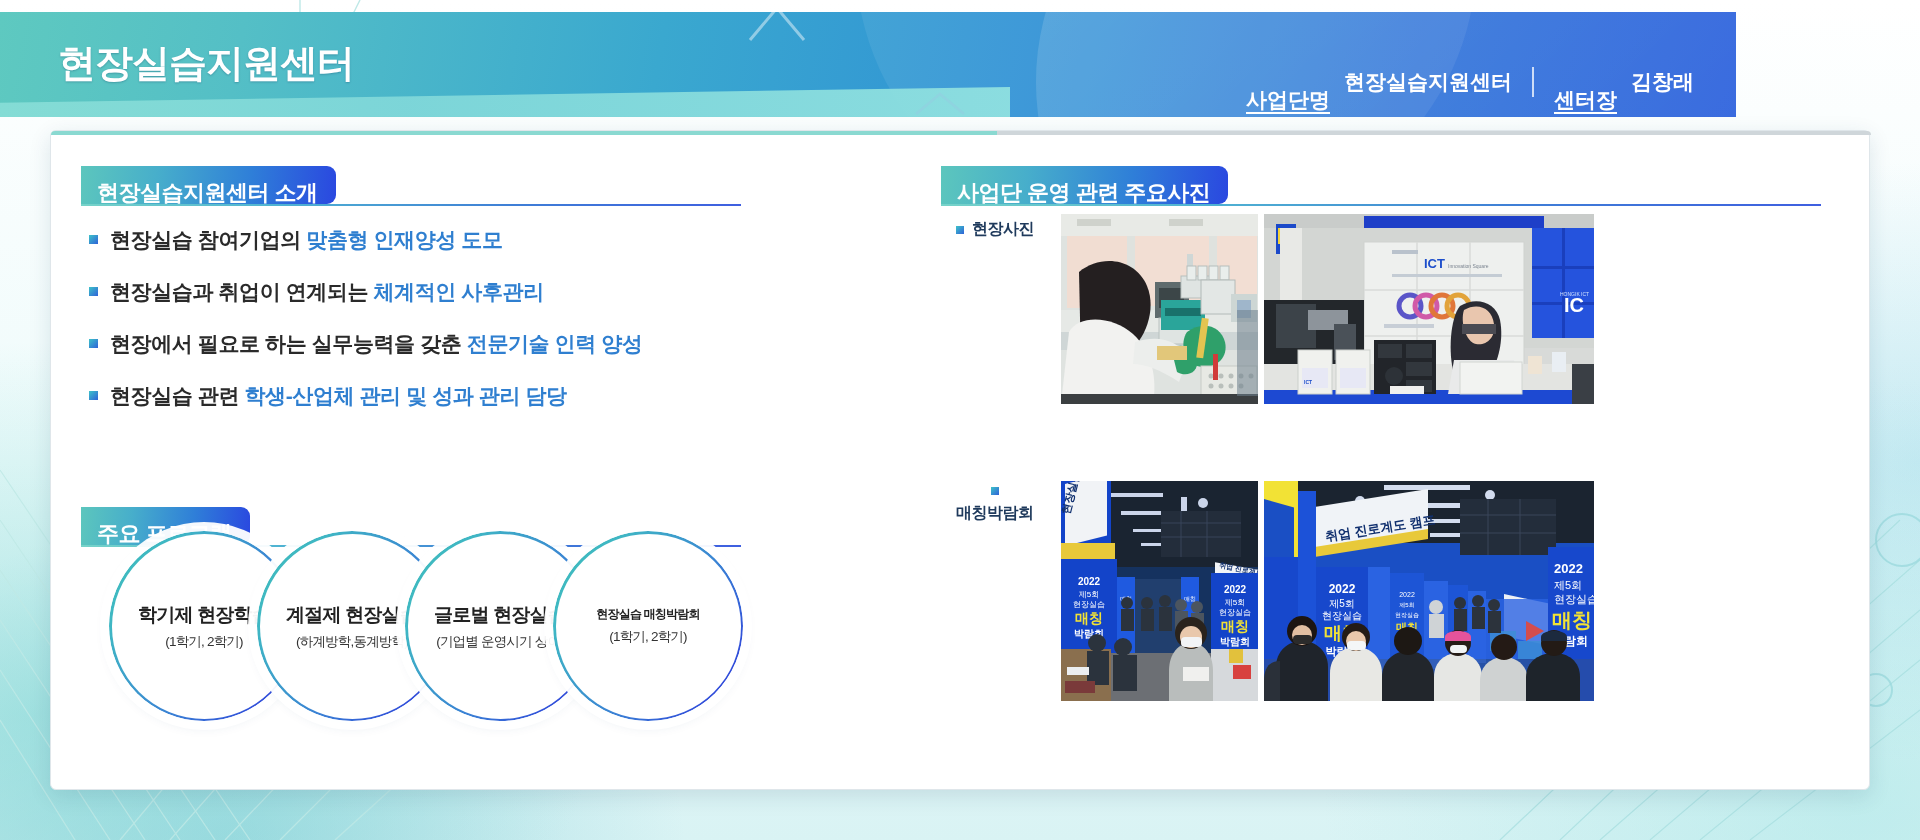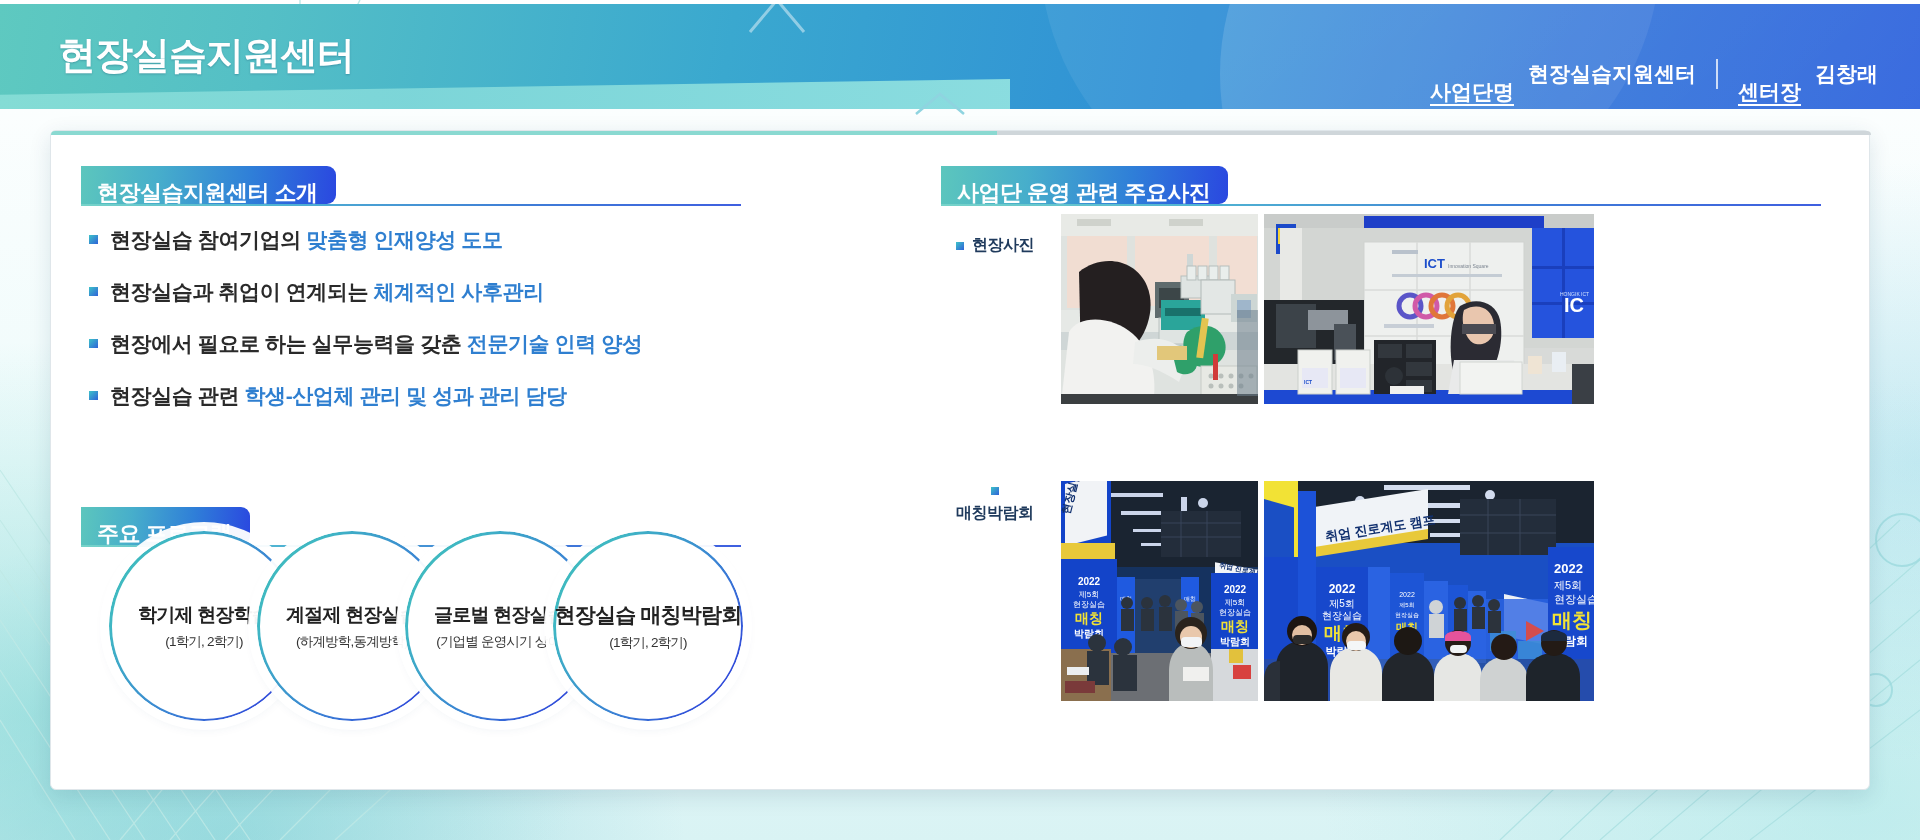--- a/index.html
+++ b/index.html
@@ -19,21 +19,21 @@
       radial-gradient(ellipse 700px 500px at 12% 100%, rgba(95,190,205,.45) 0%, rgba(95,190,205,0) 65%),
       radial-gradient(ellipse 900px 700px at 97% 95%, rgba(150,225,225,.40) 0%, rgba(150,225,225,0) 60%),
       radial-gradient(ellipse 700px 500px at 100% 55%, rgba(120,200,225,.35) 0%, rgba(120,200,225,0) 60%),
       linear-gradient(180deg,#ffffff 0%, #eefbfb 55%, #d9f3f4 100%);
     z-index:0;
   }
   .bg-lines{ position:absolute; inset:0; z-index:1; pointer-events:none; }
 
   
   .header{
-    position:absolute; left:0; top:4px; width:1920px; height:105px; z-index:5;
+    position:absolute; left:0; top:12px; width:1736px; height:105px; z-index:5;
     background:linear-gradient(100deg,#5ec9c0 0%,#54bfc6 14%,#3aa8cf 38%,#2f8fd6 62%,#2f73d9 82%,#2f63dd 100%);
     overflow:hidden;
   }
   .header-sheen{
     position:absolute; right:-60px; top:-240px; width:760px; height:620px;
     border-radius:50%;
     background:linear-gradient(135deg, rgba(255,255,255,.16), rgba(255,255,255,.02));
   }
   .header-sheen2{
     position:absolute; right:260px; top:-330px; width:620px; height:560px;
@@ -231,31 +231,31 @@
     </div>
     <div class="circ" style="left:148px;">
       <div class="t1">계절제 현장실습</div>
       <div class="t2">(하계방학,동계방학)</div>
     </div>
     <div class="circ" style="left:296px;">
       <div class="t1">글로벌 현장실습</div>
       <div class="t2">(기업별 운영시기 상이)</div>
     </div>
     <div class="circ" style="left:444px;">
-      <div class="t1" style="font-size:21px">현장실습 매칭박람회</div>
+      <div class="t1" style="font-size:12px">현장실습 매칭박람회</div>
       <div class="t2">(1학기, 2학기)</div>
     </div>
   </div>
 
   <div class="sec" style="left:890px; top:35px; width:880px;">
     <div class="sec-pill">사업단 운영 관련 주요사진</div>
     <div class="sec-rule" style="width:880px;"></div>
   </div>
 
-  <div class="photo-label" style="left:905px; top:104px;font-family:Liberation Serif, serif;">
+  <div class="photo-label" style="left:905px; top:88px;font-family:Liberation Serif, serif;">
     <span class="sq"></span>
     <span>현장사진</span>
   </div>
 
   <div class="photo-label" style="left:905px; top:356px;flex-direction:column;">
     <span class="sq"></span>
     <span>매칭박람회</span>
   </div>
 
   <div class="photo" style="left:1010px; top:83px; width:197px; height:190px;">

